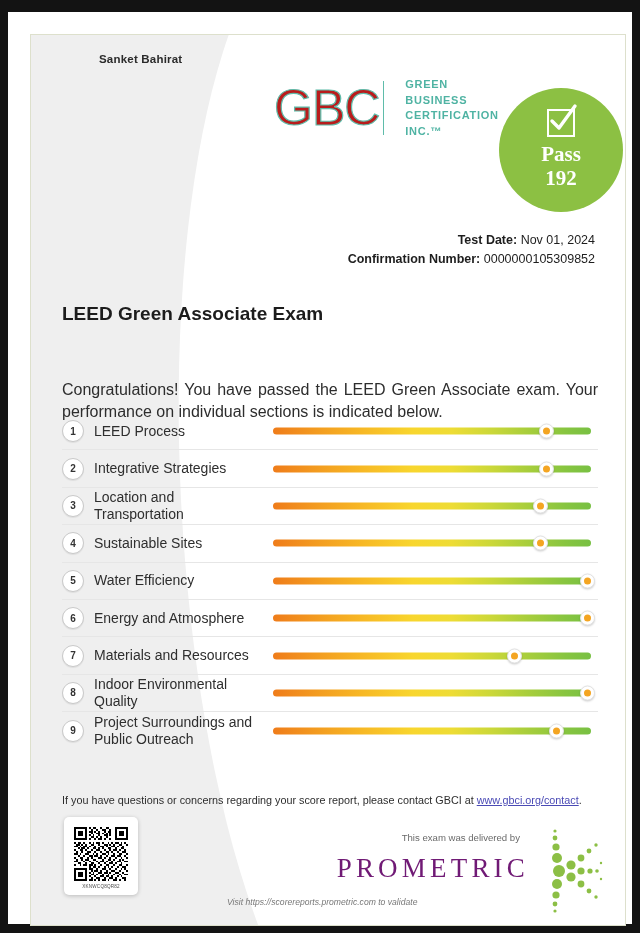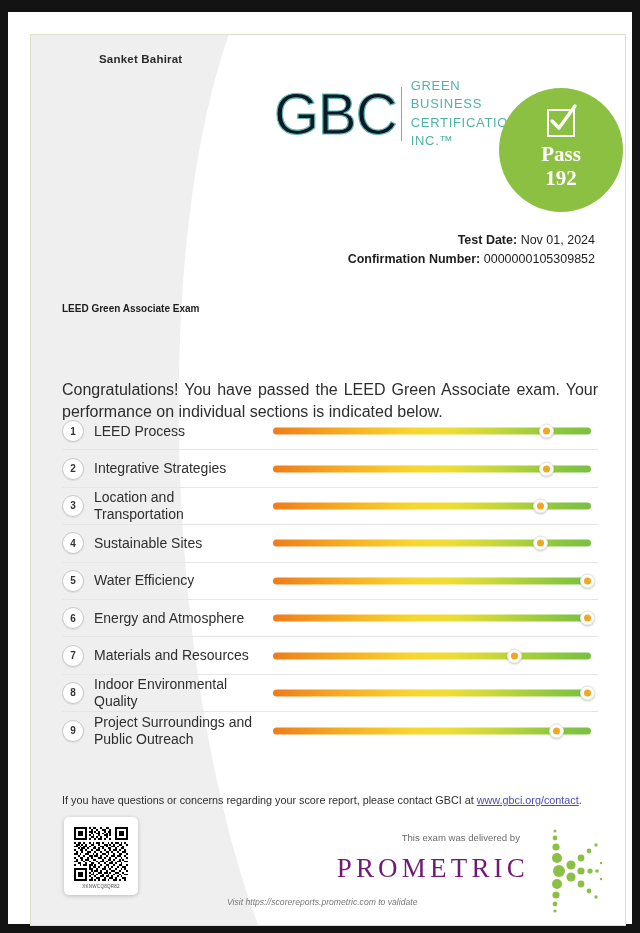--- a/index.html
+++ b/index.html
@@ -88,39 +88,40 @@
 
   .gbci-logo {
     position: absolute;
     left: 243px;
     top: 42px;
     display: flex;
     align-items: center;
   }
   .gbci-letters {
     font-family: "Liberation Sans", sans-serif;
-    font-size: 58px;
+    font-size: 50px;
     font-weight: 300;
     letter-spacing: -1px;
-    color: #0f172a;
+    color: #b91c1c;
     -webkit-text-stroke: 1.2px #5fbcaa;
     line-height: 1;
   }
   .gbci-divider {
     width: 1px;
     height: 54px;
     background: #5fbcaa;
     margin: 0 9px 0 4px;
   }
   .gbci-sub {
-    font-size: 13px;
+    font-size: 11px;
     line-height: 1.42;
-    font-weight: normal;
+    font-weight: bold;
     letter-spacing: .7px;
     color: #4fb3a3;
+    margin-left: 12px;
   }
 
   .pass-badge {
     position: absolute;
     left: 468px;
     top: 53px;
     width: 124px;
     height: 124px;
     border-radius: 50%;
     background: #8cc043;
@@ -165,21 +166,21 @@
     line-height: 1.55;
   }
   .meta .lbl { font-weight: bold; }
   .meta .val { font-weight: normal; }
 
   
   .exam-title {
     position: absolute;
     left: 31px;
     top: 268px;
-    font-size: 10px;
+    font-size: 19px;
     font-weight: bold;
     color: #1c1c1c;
   }
 
   .congrats {
     position: absolute;
     left: 31px;
     top: 344px;
     width: 536px;
     font-size: 16px;

